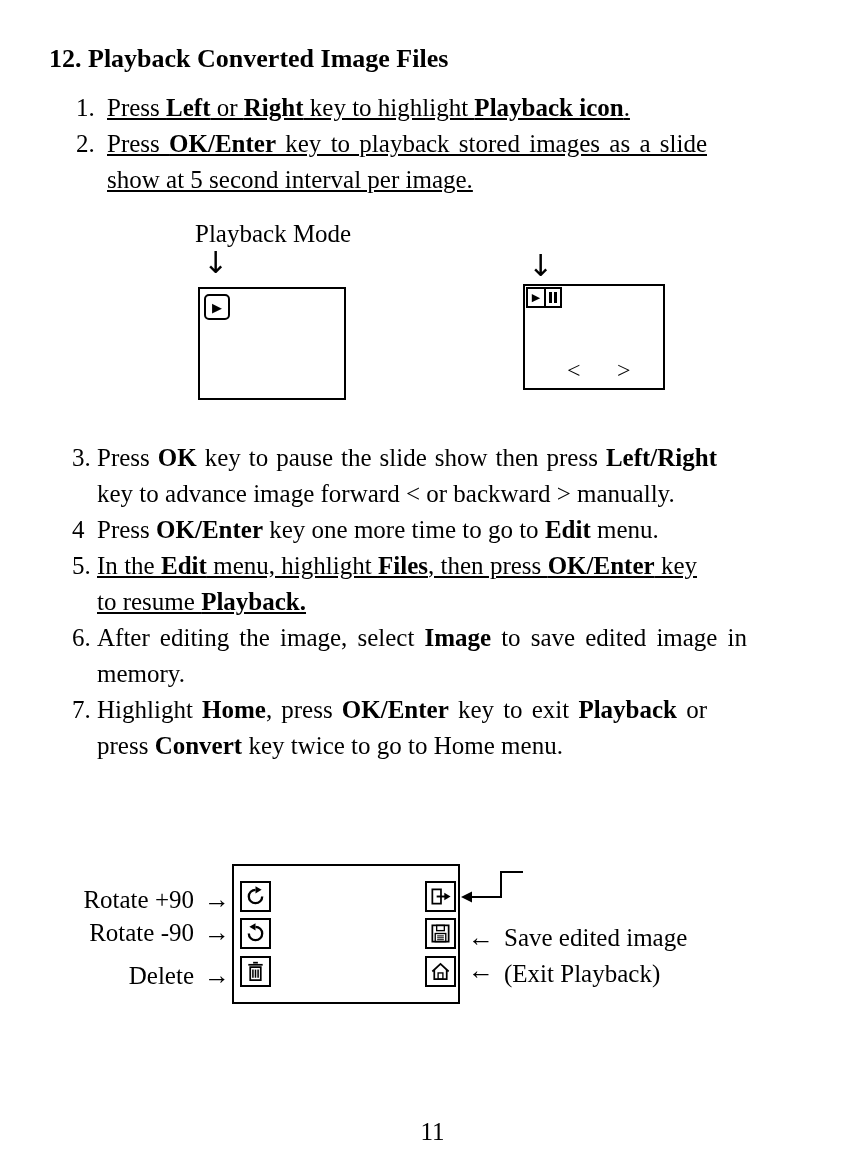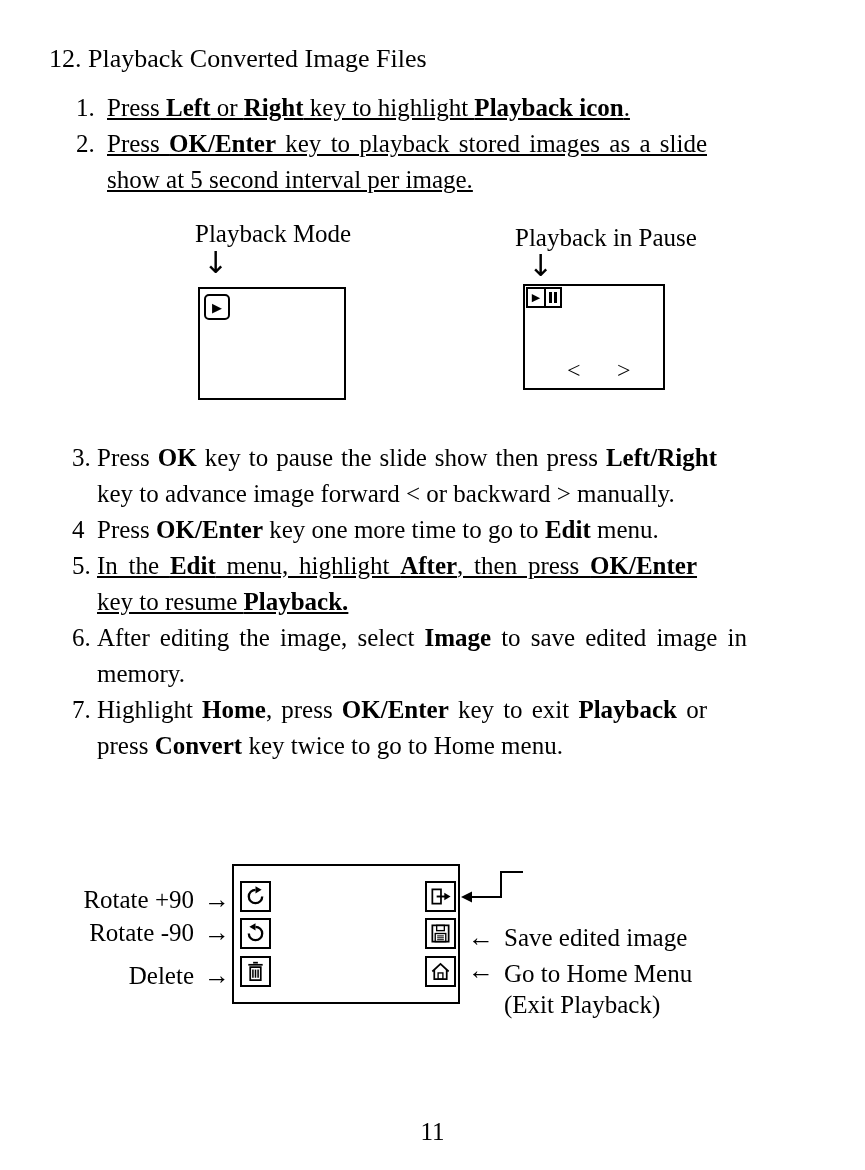--- a/index.html
+++ b/index.html
@@ -1,21 +1,21 @@
 <!DOCTYPE html>
 <html><head>
 <meta charset="utf-8">
 <style>
   *{box-sizing:border-box;}
   html,body{margin:0;padding:0;background:#ffffff;}
   .page{position:relative;width:865px;height:1170px;background:#ffffff;color:#000;
         font-family:"Liberation Serif",serif;overflow:hidden;}
   .b{font-weight:bold;}
 
-  .title{position:absolute;left:49px;top:44px;font-size:26px;font-weight:normal;}
+  .title{position:absolute;left:49px;top:44px;font-size:26px;font-weight:bold;}
 
   .steps{position:absolute;}
   .steps-top{left:76px;top:90px;}
   .steps-bottom{left:72px;top:440px;}
   .step{display:flex;font-size:25px;line-height:36px;}
   .step .num{flex:none;}
   .steps-top .num{width:31px;}
   .steps-bottom .num{width:25px;}
   .step .text{flex:none;text-align:justify;}
   .w600{width:600px;text-decoration:underline;} .w610{width:610px;} .w620{width:620px;} .w650{width:650px;}
@@ -75,21 +75,20 @@
       <span class="num">1.</span>
       <span class="text w600"><span>Press </span><span class="b">Left</span><span> or </span><span class="b">Right</span><span> key to highlight </span><span class="b">Playback icon</span><span>.</span></span>
     </div>
     <div class="step">
       <span class="num">2.</span>
       <span class="text w600"><span>Press </span><span class="b">OK/Enter</span><span> key to playback stored images as a slide show at 5 second interval per image.</span></span>
     </div>
   </div>
 
   <div class="d1-label lab-play">Playback Mode</div>
-  <div class="d1-label lab-pause">Playback in Pause</div>
   <div class="down-arrow da1">↓</div>
   <div class="down-arrow da2">↓</div>
 
   <div class="screen screen-play">
     <div class="play-badge">▶</div>
   </div>
 
   <div class="screen screen-pause">
     <div class="pause-badge">
       <span class="pb-play">▶</span>
@@ -106,21 +105,21 @@
     <div class="step">
       <span class="num">3.</span>
       <span class="text w620"><span>Press </span><span class="b">OK</span><span> key to pause the slide show then press </span><span class="b">Left/Right</span><span> key to advance image forward &lt; or backward &gt; manually.</span></span>
     </div>
     <div class="step">
       <span class="num">4</span>
       <span class="text w620"><span>Press </span><span class="b">OK/Enter</span><span> key one more time to go to </span><span class="b">Edit</span><span> menu.</span></span>
     </div>
     <div class="step">
       <span class="num">5.</span>
-      <span class="text w600"><span>In the </span><span class="b">Edit</span><span> menu, highlight </span><span class="b">After</span><span>, then press </span><span class="b">OK/Enter</span><span> key to resume </span><span class="b">Playback.</span></span>
+      <span class="text w600"><span>In the </span><span class="b">Edit</span><span> menu, highlight </span><span class="b">Files</span><span>, then press </span><span class="b">OK/Enter</span><span> key to resume </span><span class="b">Playback.</span></span>
     </div>
     <div class="step">
       <span class="num">6.</span>
       <span class="text w650"><span>After editing the image, select </span><span class="b">Image</span><span> to save edited image in memory.</span></span>
     </div>
     <div class="step">
       <span class="num">7.</span>
       <span class="text w610"><span>Highlight </span><span class="b">Home</span><span>, press </span><span class="b">OK/Enter</span><span> key to exit </span><span class="b">Playback</span><span> or press </span><span class="b">Convert</span><span> key twice to go to Home menu.</span></span>
     </div>
   </div>
@@ -194,20 +193,19 @@
   </svg>
 
   <div class="rlabel rl1">
     <span class="arr">←</span>
     <span>Save edited image</span>
   </div>
 
   <div class="rlabel rl2">
     <span class="arr">←</span>
     <span>
-      <span style="display:block">Go to Home Menu</span>
       <span style="display:block">(Exit Playback)</span>
     </span>
   </div>
 
   <div class="page-num">11</div>
 
 </div>
 
 </body></html>

